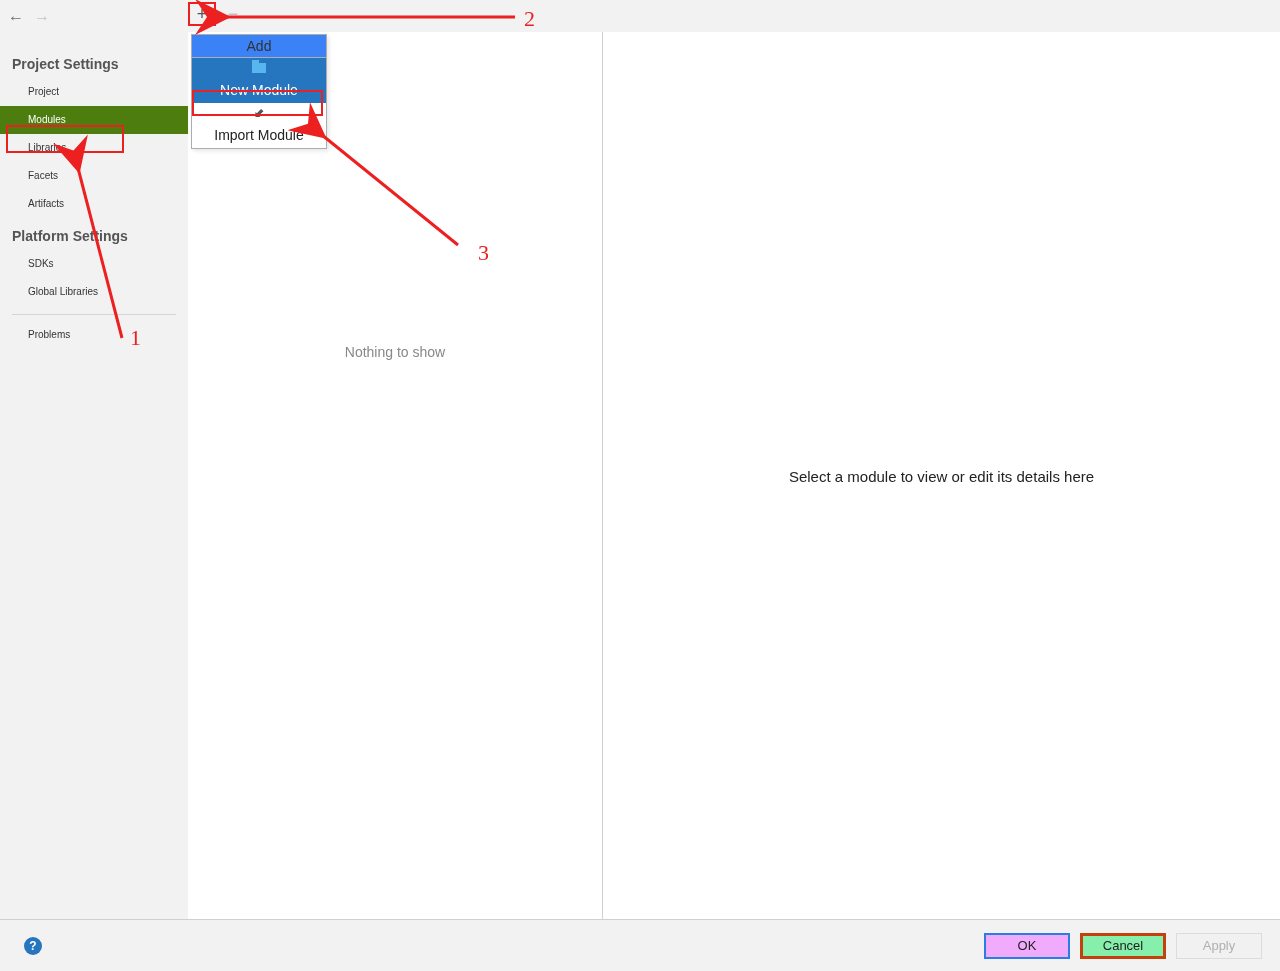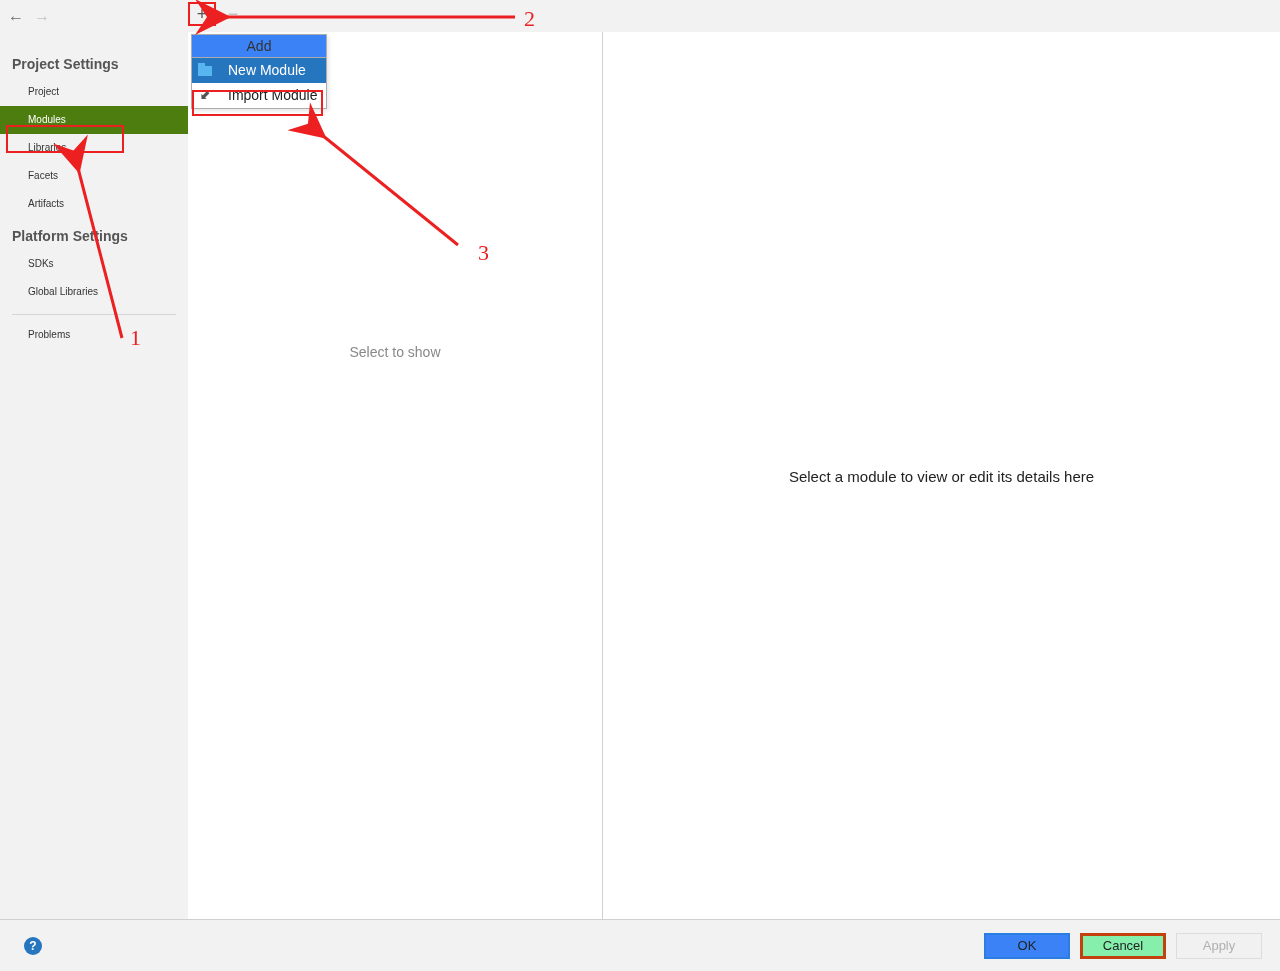--- a/index.html
+++ b/index.html
@@ -125,25 +125,26 @@
       background: #3b82f6;
       text-align: center;
       padding: 3px 0;
       border-bottom: 1px solid #adadad;
       font-size: 14px;
       color: #333;
     }
     .popup-item {
       display: flex;
       align-items: center;
-      gap: 16px;
+      gap: 6px;
       padding: 3px 6px;
       font-size: 14px;
       color: #222;
       line-height: 19px;
+      flex-direction: column;
     }
     .popup-item.hovered {
       background: #2675bf;
       color: #fff;
     }
     .popup-item .mi-icon {
       width: 14px;
       height: 14px;
       display: inline-flex;
       align-items: center;
@@ -221,21 +222,21 @@
       height: 26px;
       background: #86efac;
       border: 3px solid #c2410c;
       font-size: 13px;
       color: #222;
       display:flex;align-items:center;justify-content:center;
       cursor: default;
     }
     .btn.primary {
       border: 2px solid #2b7de1;
-      background: #3b82f6;
+      background: #f0abfc;
       text-align: center;
     }
     .btn.disabled {
       color: #b0b0b0;
       background: #f1f1f1;
       border: 1px solid #dcdcdc;
     }
     
     .anno {
       position: absolute;
@@ -302,21 +303,21 @@
             <span class="folder-icon"></span>
           </span>
         <span>New Module</span>
       </div>
       <div class="popup-item">
         <span class="mi-icon import-icon">⬋</span>
         <span>Import Module</span>
       </div>
     </div>
 
-    <div class="middle-empty">Select to show</div>
+    <div class="middle-empty">Nothing to show</div>
   </div>
 
   <div class="detail">
     <div class="detail-placeholder">Select a module to view or edit its details here</div>
   </div>
 </div>
 
 <div class="bottombar">
   <div class="left-help">
     <div class="help-circle">?</div>

